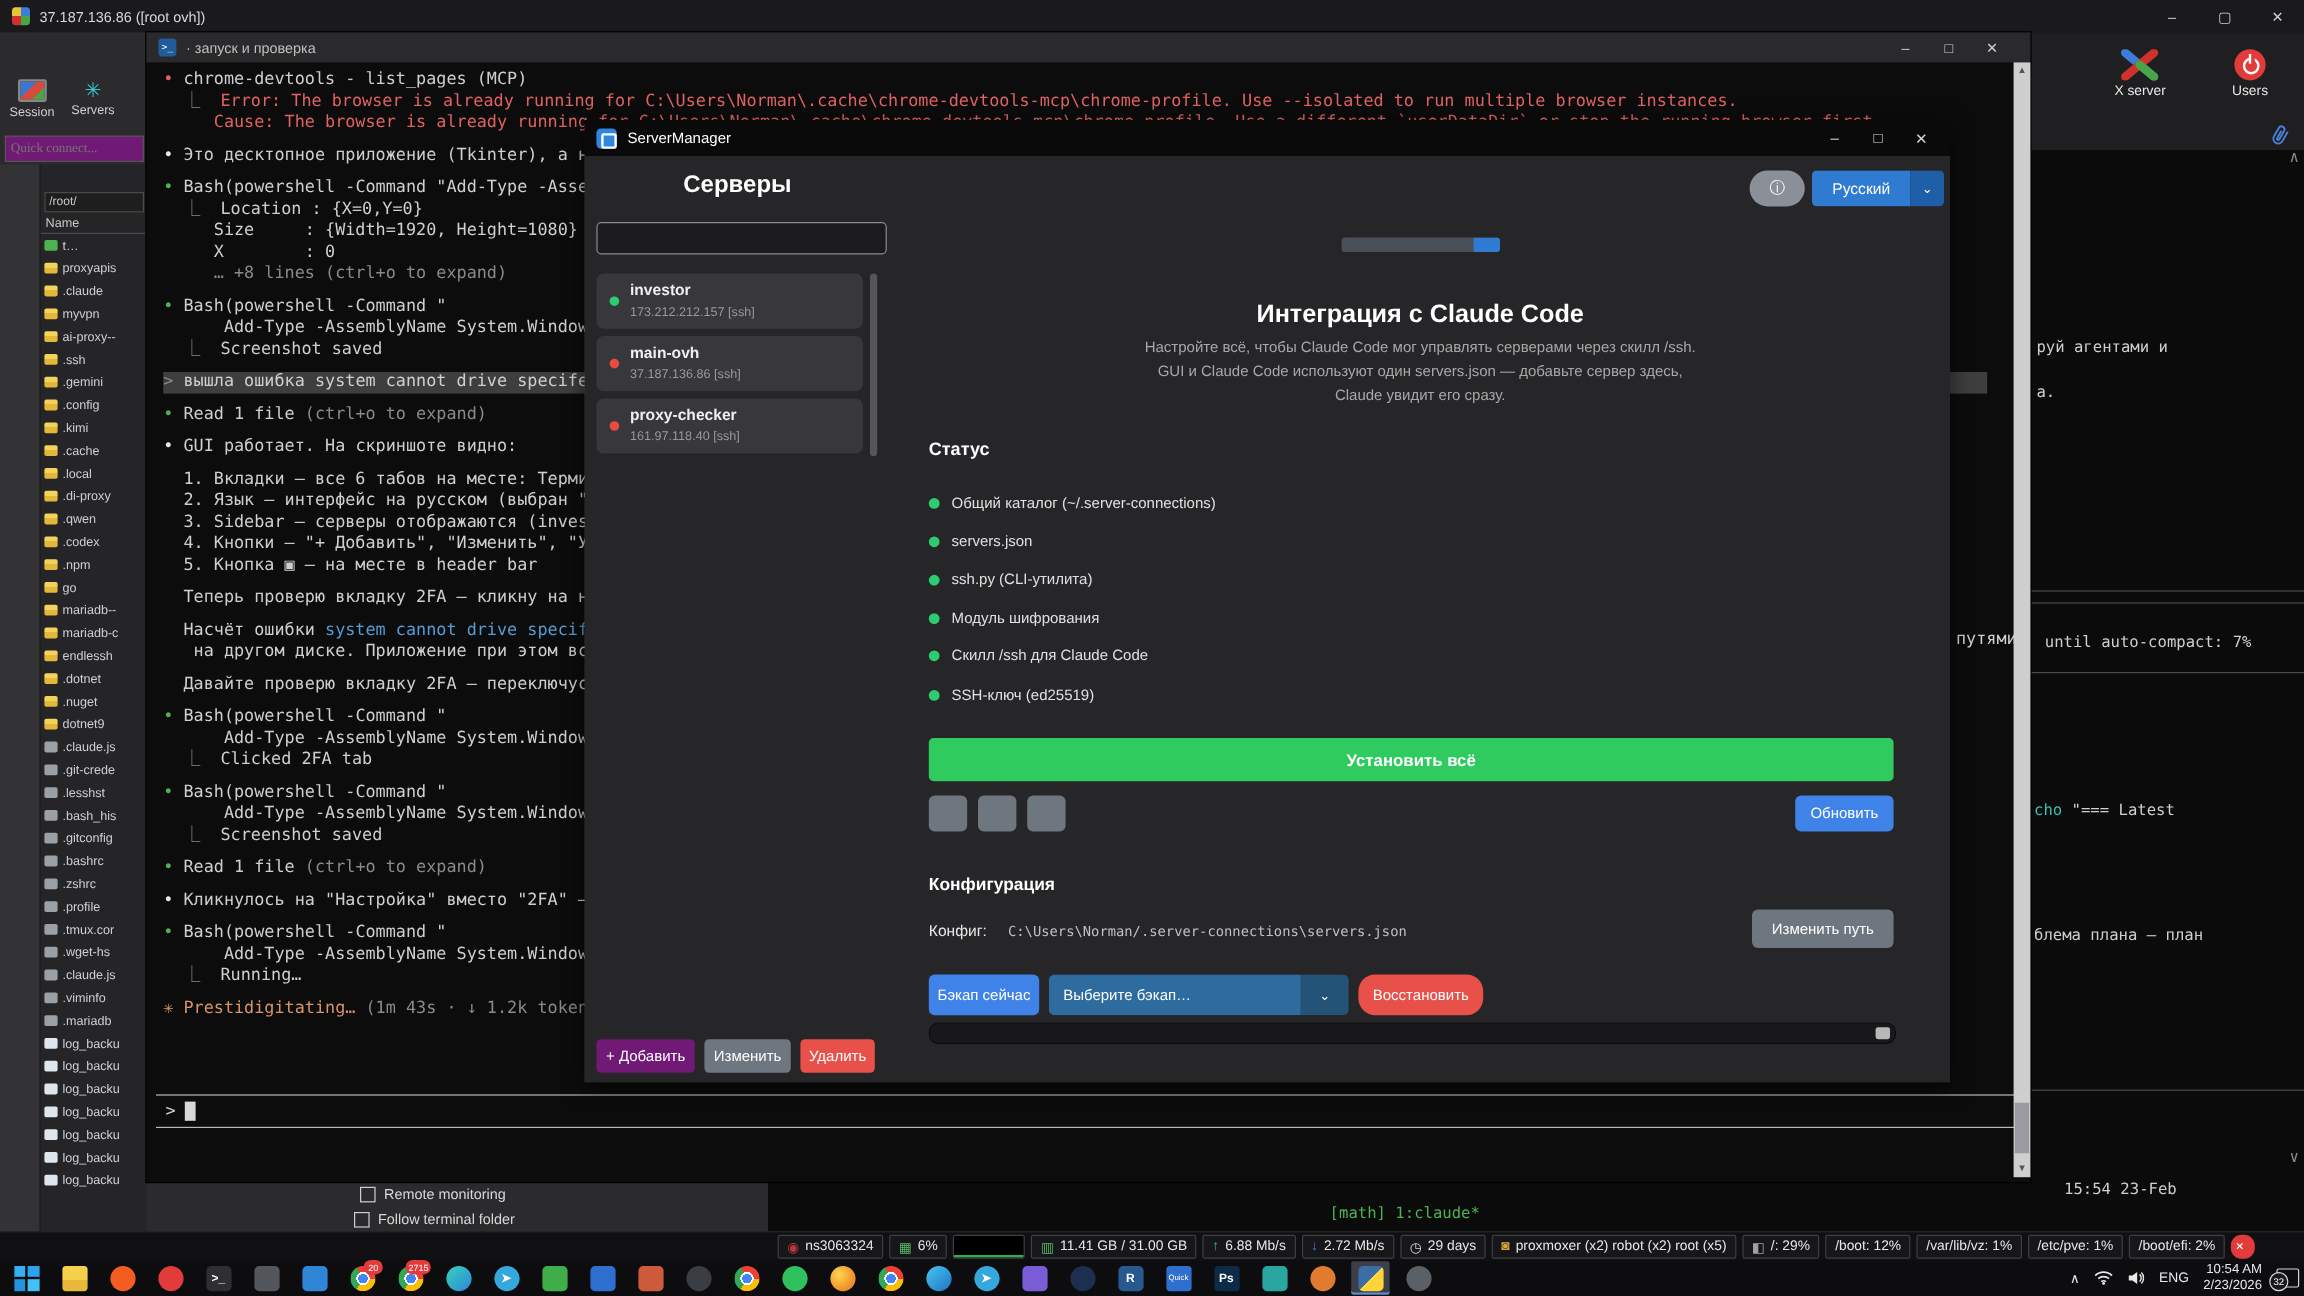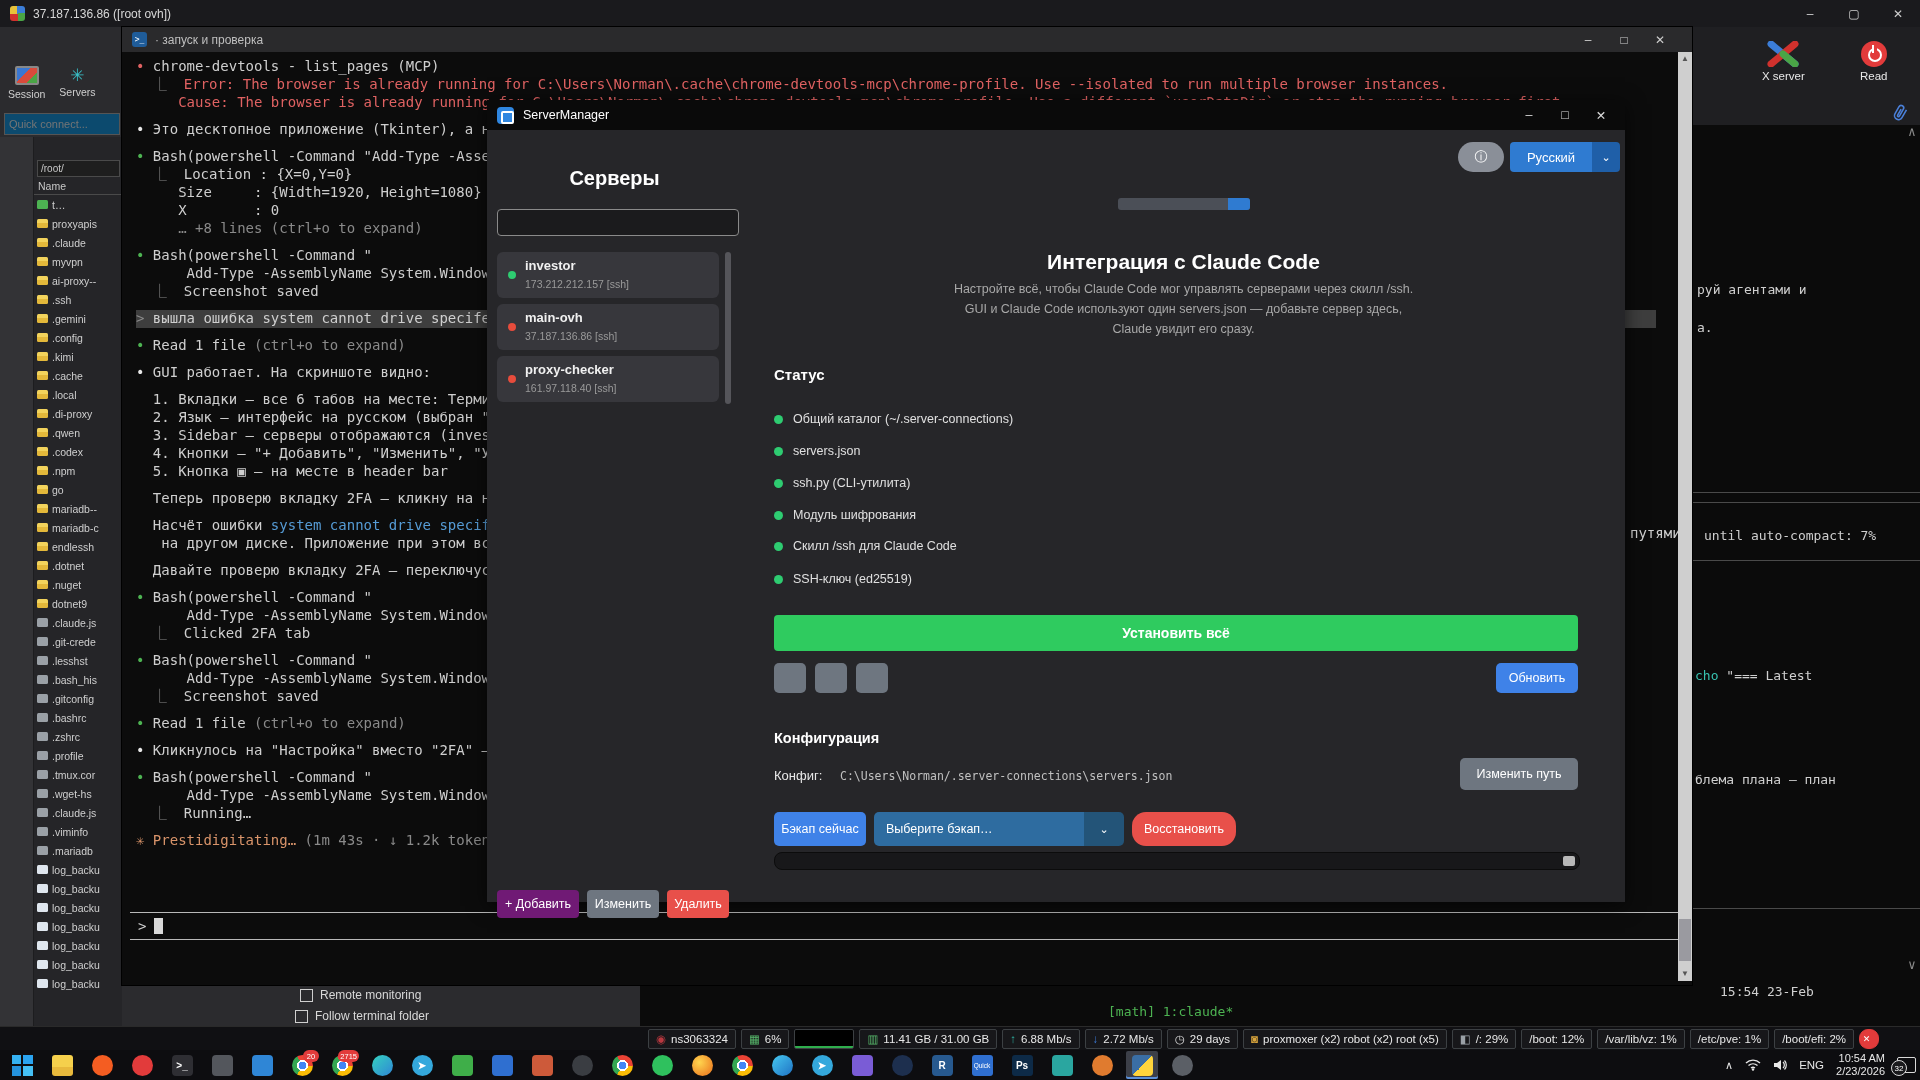--- a/index.html
+++ b/index.html
@@ -13,21 +13,21 @@
   .host-ctl{width:44px;height:27px;display:flex;align-items:center;justify-content:center;color:#cfcfcf;font-size:12px;}
 
   
   #mobax-left{position:absolute;left:0;top:27px;width:122px;height:999px;background:#2b2b2e;}
   #mobax-menu{height:30px;display:flex;align-items:center;gap:14px;padding-left:8px;color:#d0d0d0;font-size:12px;}
   #mobax-toolbar{height:52px;display:flex;gap:14px;padding-left:8px;}
   .tool-btn{display:flex;flex-direction:column;align-items:center;justify-content:center;gap:3px;color:#cfcfcf;font-size:10.5px;}
   .session-icon{width:20px;height:15px;border:2px solid #888;border-radius:2px;background:linear-gradient(135deg,#3a77d2 0 40%,#d84b3c 40% 70%,#4aa546 70%);}
   .servers-icon{color:#39c0c8;font-size:17px;line-height:15px;}
   #quick-connect{margin:4px 4px 0 4px;}
-  #quick-connect input{width:106px;height:18px;background:#0c4a6e;border:1px solid #555;color:#a8a8a8;font-size:11px;padding:1px 4px;font-family:Liberation Sans, sans-serif;}
+  #quick-connect input{width:106px;height:18px;background:#701a75;border:1px solid #555;color:#a8a8a8;font-size:11px;padding:1px 4px;font-family:Liberation Serif, serif;}
   #left-strip{position:absolute;left:0;top:110px;width:33px;bottom:0;background:#333336;display:flex;flex-direction:column;align-items:center;padding-top:28px;gap:44px;}
   .strip-ic{font-size:16px;}
   #file-panel{position:absolute;left:33px;top:110px;width:89px;bottom:0;background:#252528;border-left:1px solid #1d1d1f;}
   #fp-toolbar{height:22px;display:flex;align-items:center;gap:4px;padding-left:4px;font-size:11px;}
   #fp-path{margin:1px 3px;height:15px;border:1px solid #4a4a4a;background:#1e1e1e;color:#c8c8c8;font-size:10px;padding:0 3px;line-height:15px;}
   #fp-name{height:16px;border-bottom:1px solid #4a4a4a;color:#c8c8c8;font-size:10.5px;padding-left:4px;line-height:16px;}
   .tree-item{height:19px;display:flex;align-items:center;gap:4px;padding-left:3px;overflow:hidden;white-space:nowrap;}
   .ti-icon{flex:0 0 11px;height:9px;border-radius:1.5px;background:#9aa0a6;}
   .tree-item.folder .ti-icon{background:linear-gradient(180deg,#f2d35c 45%,#e3b83a 45%);}
   .tree-item.git .ti-icon{background:#4db352;}
@@ -74,21 +74,21 @@
   #edge-frag{position:absolute;left:1508px;top:498px;font-family:"DejaVu Sans Mono",monospace;font-size:14px;color:#cfcfcf;}
 
   
   #sm-win{position:absolute;left:487px;top:100px;width:1138px;height:802px;z-index:20;box-shadow:0 4px 18px rgba(0,0,0,.6);}
   #sm-titlebar{position:absolute;left:0;top:0;right:0;height:30px;background:#0a0a0a;display:flex;align-items:center;color:#fff;font-size:12.5px;}
   .sm-logo{width:17px;height:17px;margin:0 9px 0 10px;border-radius:4px;background:#2f86e0;position:relative;}
   .sm-logo::after{content:"";position:absolute;left:4px;top:4px;width:9px;height:9px;border:2px solid #fff;border-radius:2px;}
   #sm-controls{position:absolute;left:1024px;top:0;display:flex;}
   .sm-ctl{width:36px;height:30px;display:flex;align-items:center;justify-content:center;color:#d8d8d8;font-size:12.5px;}
   #sm-body{position:absolute;left:0;top:30px;right:0;bottom:0;background:#262629;}
-  #sm-sidebar{position:absolute;left:0;top:0;width:255px;bottom:0;margin-top:24px;}
+  #sm-sidebar{position:absolute;left:0;top:0;width:255px;bottom:0;}
   #sm-sb-heading{position:absolute;left:0;top:13px;width:100%;text-align:center;color:#fff;font-size:20px;font-weight:bold;}
   #sm-search{position:absolute;left:10px;top:55px;width:228px;height:25px;background:#1b1b1d;border:1.5px solid #8a8a8a;border-radius:4px;color:#ddd;padding:0 6px;font-size:12px;}
   .srv-item{position:absolute;left:10px;width:222px;height:46px;background:#37373c;border-radius:6px;}
   .srv-dot{position:absolute;left:11px;top:19px;width:8px;height:8px;border-radius:50%;}
   .srv-dot.on{background:#2ecc71;} .srv-dot.off{background:#e74c3c;}
   .srv-name{position:absolute;left:28px;top:6px;color:#f0f0f0;font-size:13px;font-weight:bold;}
   .srv-addr{position:absolute;left:28px;top:26px;color:#9a9a9a;font-size:10.5px;}
   #srv-scroll{position:absolute;left:238px;top:98px;width:6px;height:152px;background:#55555a;border-radius:3px;}
   .sm-btn{position:absolute;height:28px;border-radius:4px;color:#fff;font-size:12.5px;display:flex;align-items:center;justify-content:center;}
   .btn-blue{background:#701a75;} .btn-gray{background:#6e7680;} .btn-red{background:#e8504a;}
@@ -403,21 +403,21 @@
     <div class="rp-item" style="left:70px;top:14px;">
       <svg width="34" height="26">
         <path d="M5 3 L29 23" stroke="#3b7dd8" stroke-width="7" stroke-linecap="round"></path>
         <path d="M29 3 L5 23" stroke="#d0312d" stroke-width="7" stroke-linecap="round"></path>
         <path d="M17 13 L29 23" stroke="#4aa546" stroke-width="7" stroke-linecap="round"></path>
       </svg>
       <span>X server</span>
     </div>
     <div class="rp-item" style="left:168px;top:14px;">
       <span class="power-icon"></span>
-      <span>Read</span>
+      <span>Users</span>
     </div>
     <svg class="abs" style="left:200px;top:76px;transform:rotate(30deg);" width="16" height="20" viewBox="0 0 16 20">
       <path d="M12 4v9a4 4 0 0 1-8 0V5a2.5 2.5 0 0 1 5 0v8a1 1 0 0 1-2 0V6" fill="none" stroke="#4a7fd8" stroke-width="1.6"></path>
     </svg>
   </div>
 
   <div id="claude-win">
     <div id="cw-titlebar">
       <span class="ps-icon">&gt;_</span>
       <span>· запуск и проверка</span>

